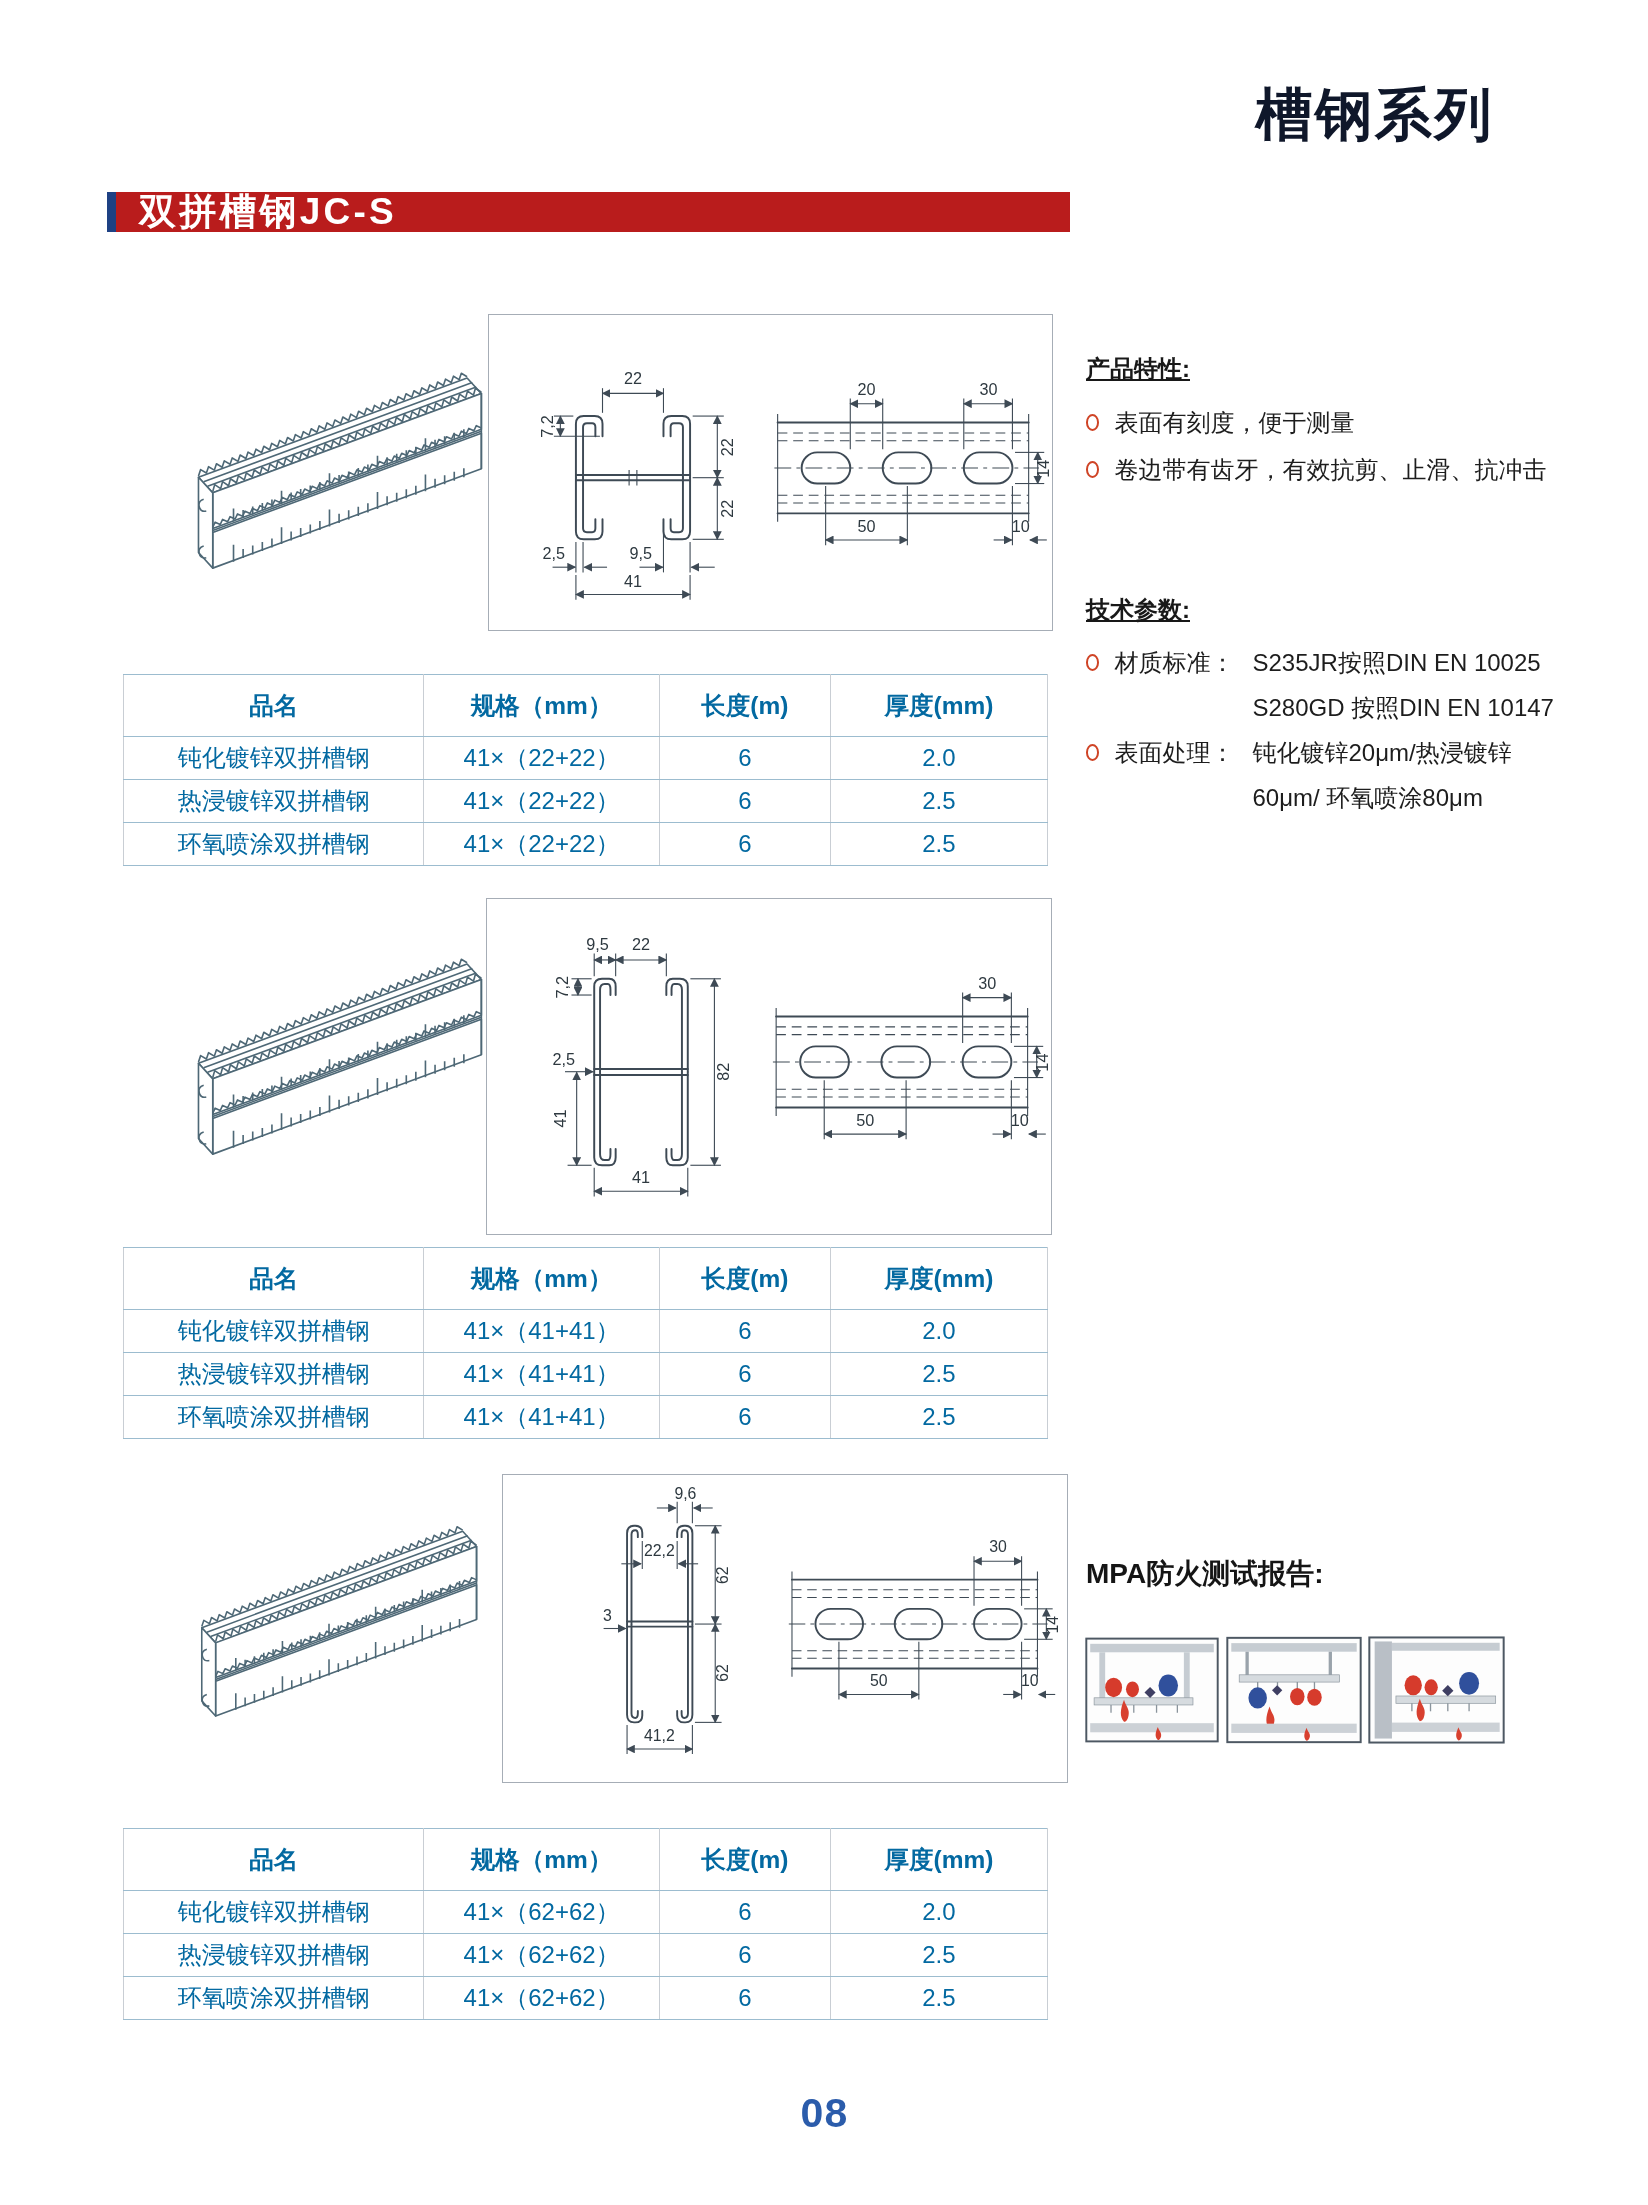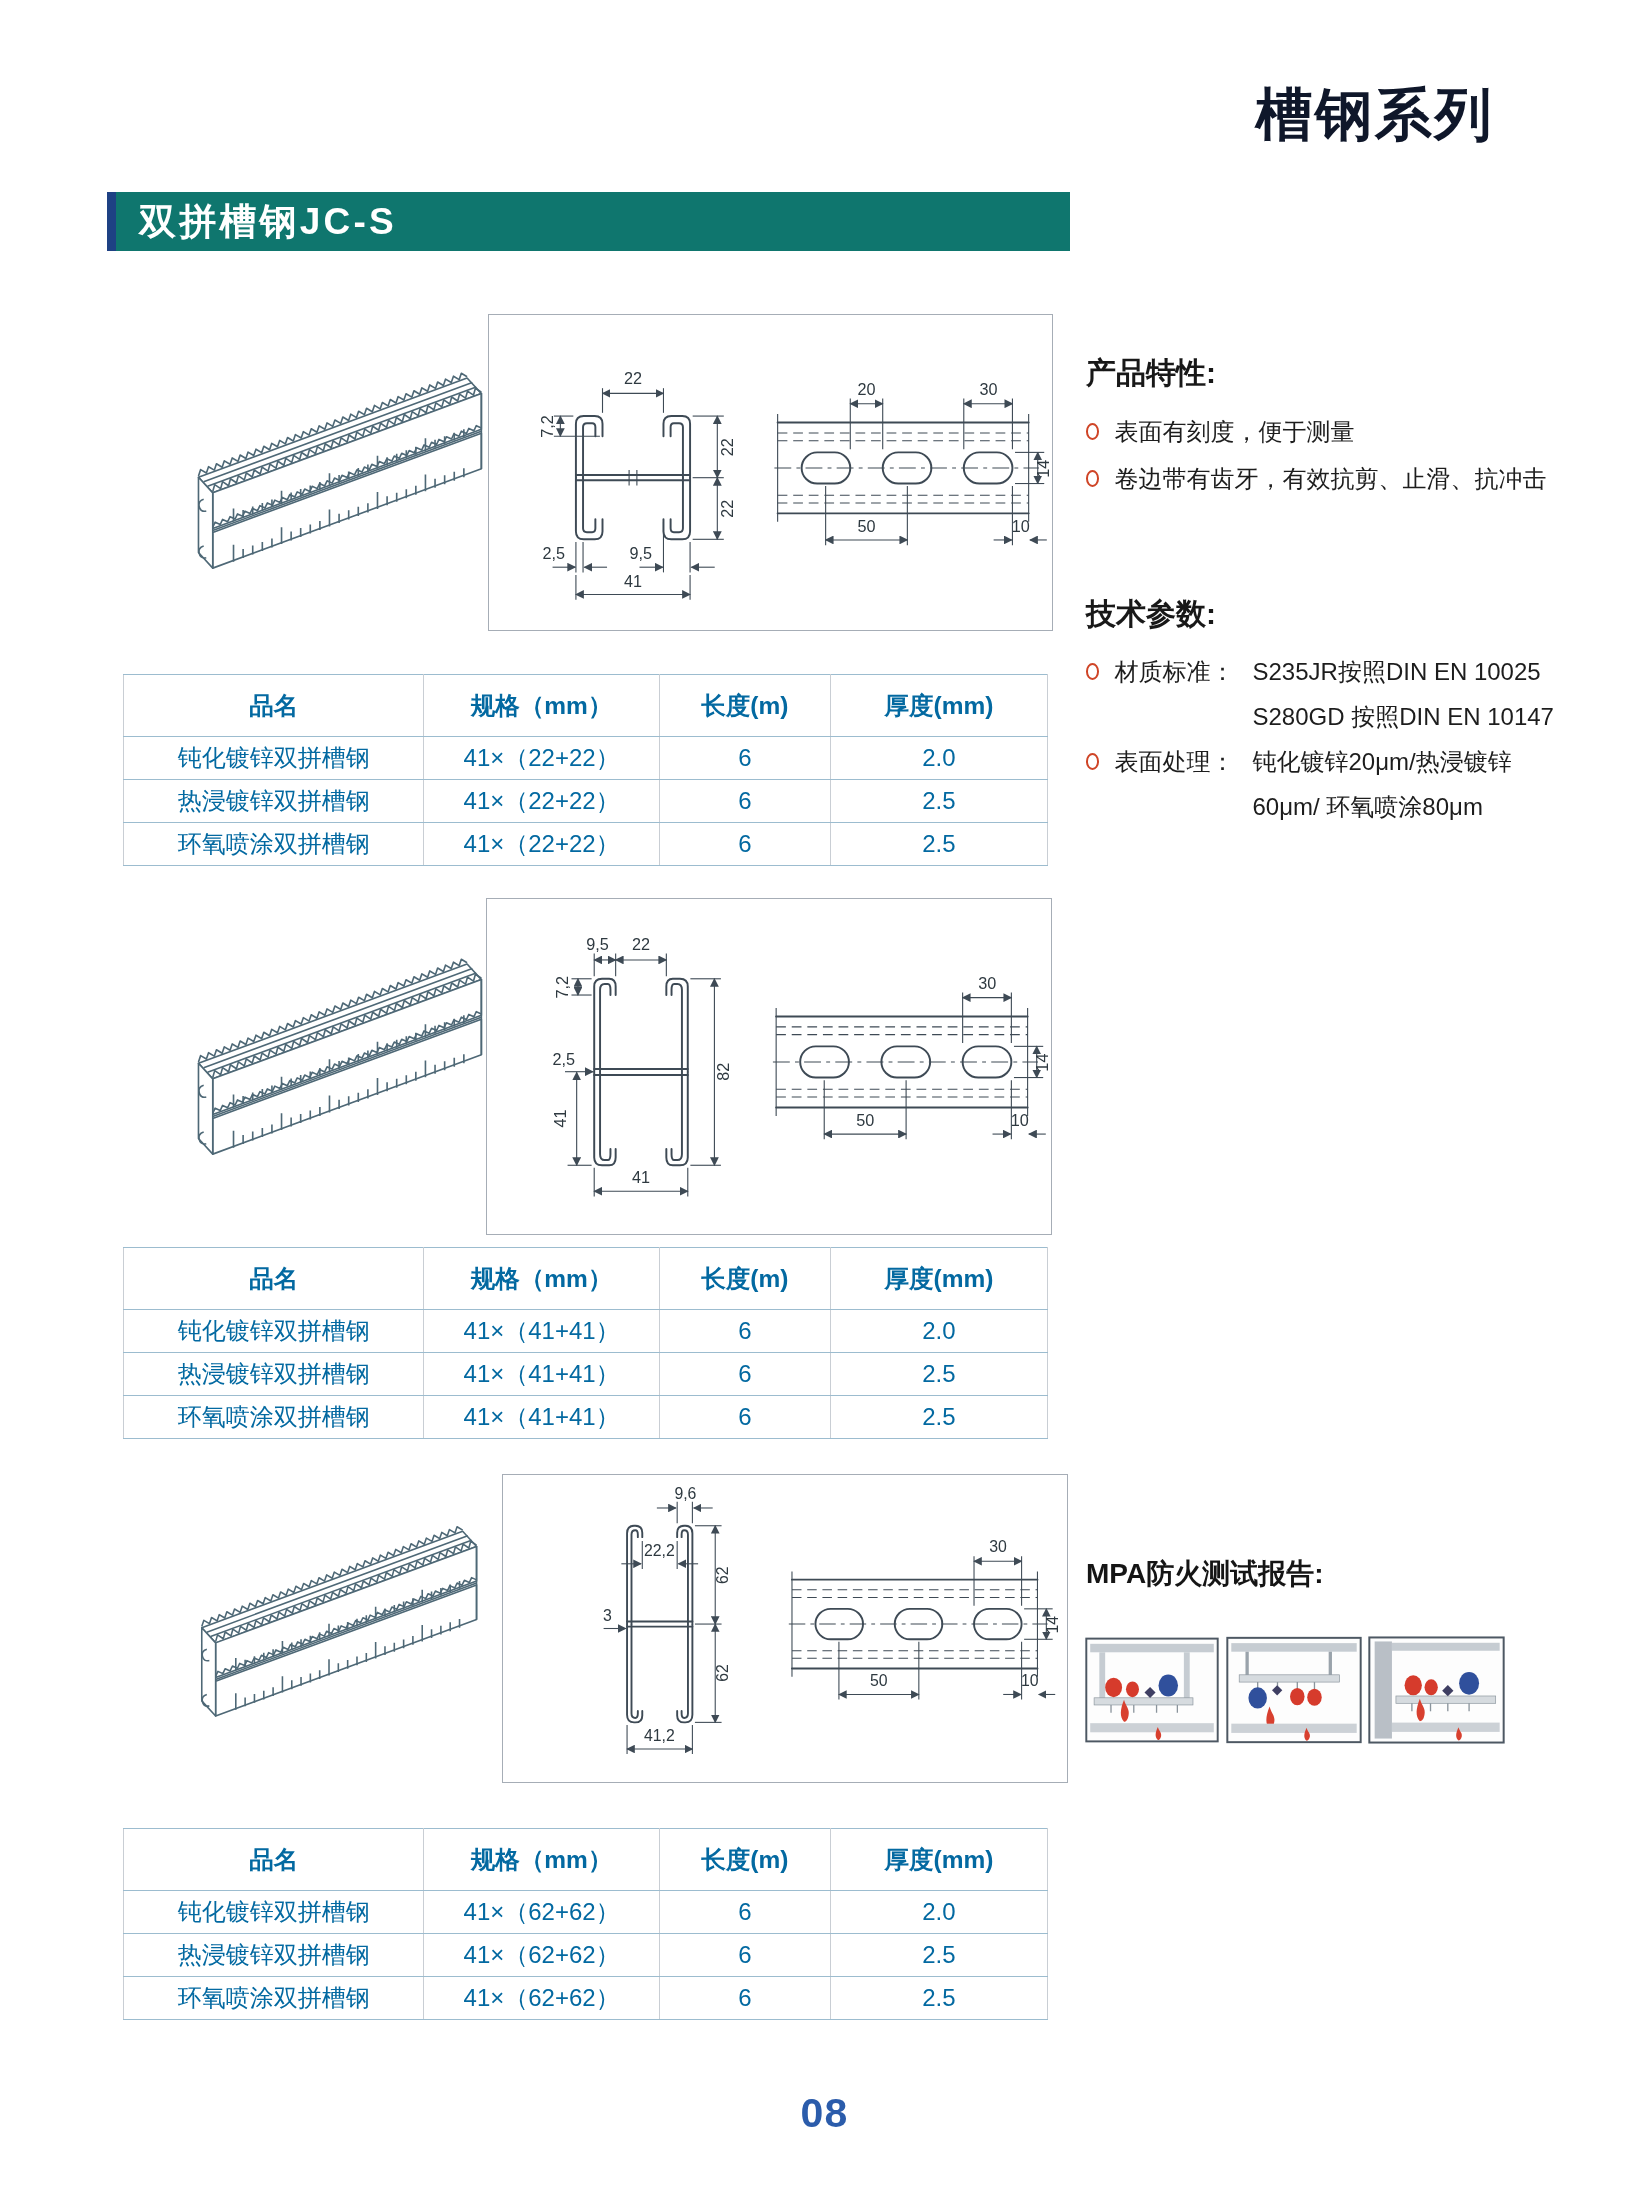--- a/index.html
+++ b/index.html
@@ -4,41 +4,41 @@
 <style>
   html,body{margin:0;padding:0;background:#ffffff;}
   .page{position:relative;width:1649px;height:2205px;background:#fff;
         font-family:"Liberation Sans","DejaVu Sans",sans-serif;overflow:hidden;}
 
   
   .series-title{position:absolute;top:77px;right:155px;font-size:57px;font-weight:bold;
                 color:#0f172a;letter-spacing:2.6px;}
 
   
-  .header-bar{position:absolute;left:107px;top:192px;width:954px;height:59px;
-              background:#0f766e;border-left:9px solid #1e4184;display:flex;align-items:center;}
+  .header-bar{position:absolute;left:107px;top:192px;width:954px;height:40px;
+              background:#b91c1c;border-left:9px solid #1e4184;display:flex;align-items:center;}
   .header-bar .txt{color:#ffffff;font-size:37px;font-weight:bold;padding-left:23px;letter-spacing:3.2px;}
 
   
   .draw-box{position:absolute;border:1.3px solid #a6adb6;background:#fff;}
   .draw-box svg{display:block;width:100%;height:100%;}
   .thick{stroke:#3e4a55;stroke-width:3;fill:none;stroke-linecap:round;}
   .dim{stroke:#3e4a55;stroke-width:1.7;fill:none;}
   .dash{stroke:#3e4a55;stroke-width:1.7;fill:none;stroke-dasharray:15,9;}
   .cdash{stroke:#3e4a55;stroke-width:1.7;fill:none;stroke-dasharray:26,8,6,8;}
   .dimtxt{font-size:25px;fill:#2e3940;}
   .strut{position:absolute;}
   .strut svg{display:block;width:100%;height:100%;}
   .iso{stroke:#4e6876;stroke-width:2.5;fill:none;stroke-linejoin:round;}
   .isoface{stroke:#4e6876;stroke-width:2.5;fill:#ffffff;stroke-linejoin:round;}
 
   
   .features{position:absolute;left:1086px;top:353px;width:555px;}
   .tech{position:absolute;left:1086px;top:594px;width:555px;}
-  .blk-heading{font-size:30px;font-weight:bold;color:#181818;margin-bottom:14px;}
+  .blk-heading{font-size:24px;font-weight:bold;color:#181818;margin-bottom:14px;text-decoration:underline;}
   .feat-item{display:flex;align-items:center;height:47px;font-size:24px;color:#1d1d1d;}
   .bullet{flex:none;width:9px;height:12.3px;border:2.6px solid #cf4426;border-radius:50%;margin-right:15.5px;}
   .bullet.hide{visibility:hidden;}
   .tech-row{display:flex;align-items:center;height:45px;font-size:24px;color:#1d1d1d;}
   .tech-label{flex:none;width:138px;}
 
   
   .tbl-wrap{position:absolute;left:123px;}
   .spec-table{border-collapse:collapse;table-layout:fixed;width:925px;background:#fff;border:1.3px solid #a9b1ba;}
   .spec-table th,.spec-table td{border-top:1.3px solid #9cbccf;border-bottom:1.3px solid #9cbccf;

